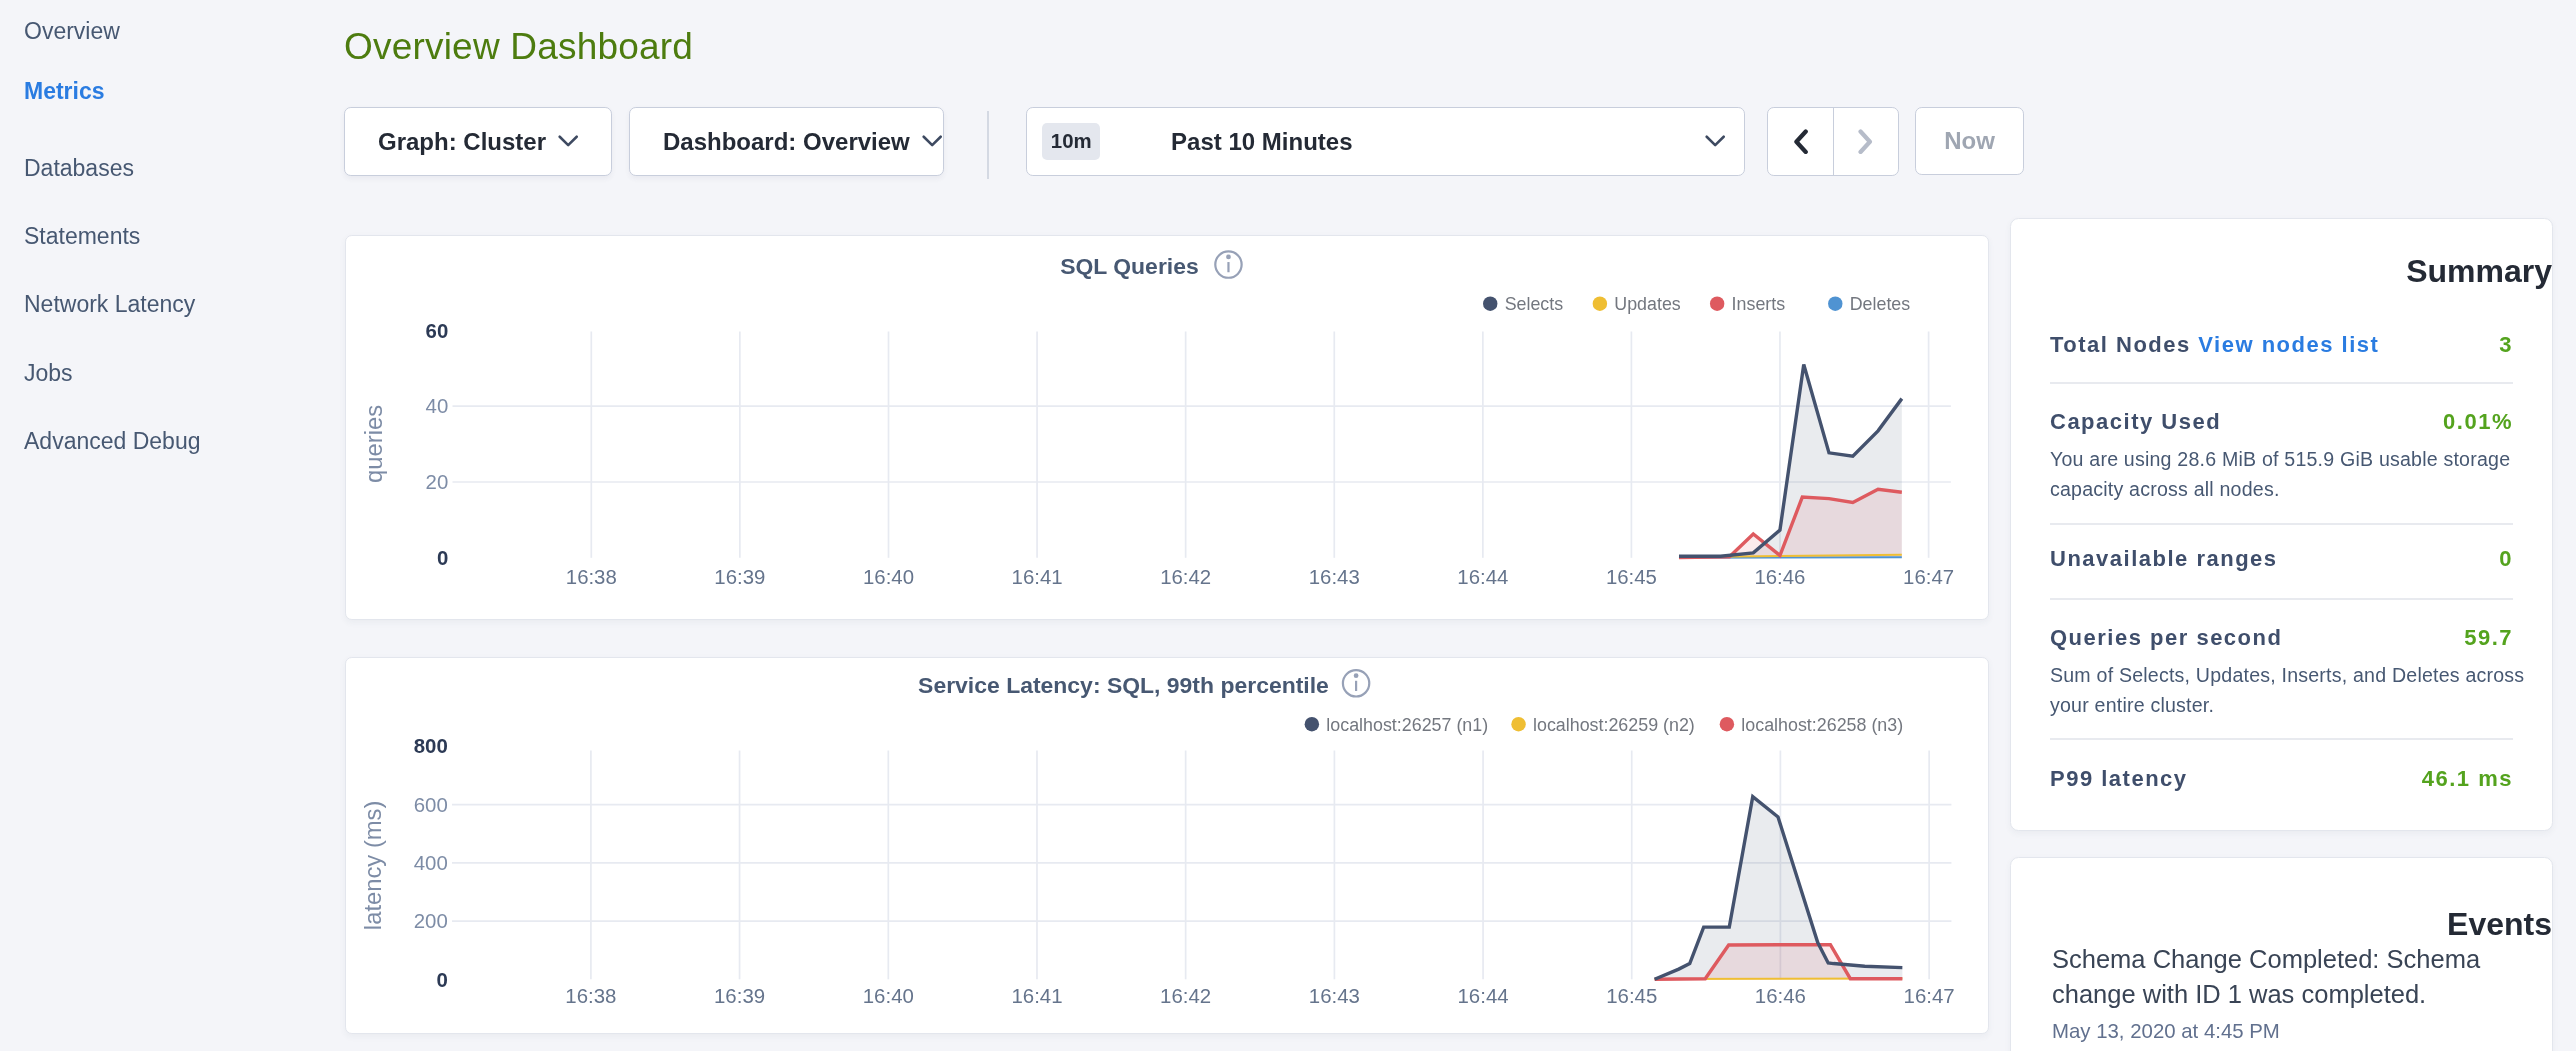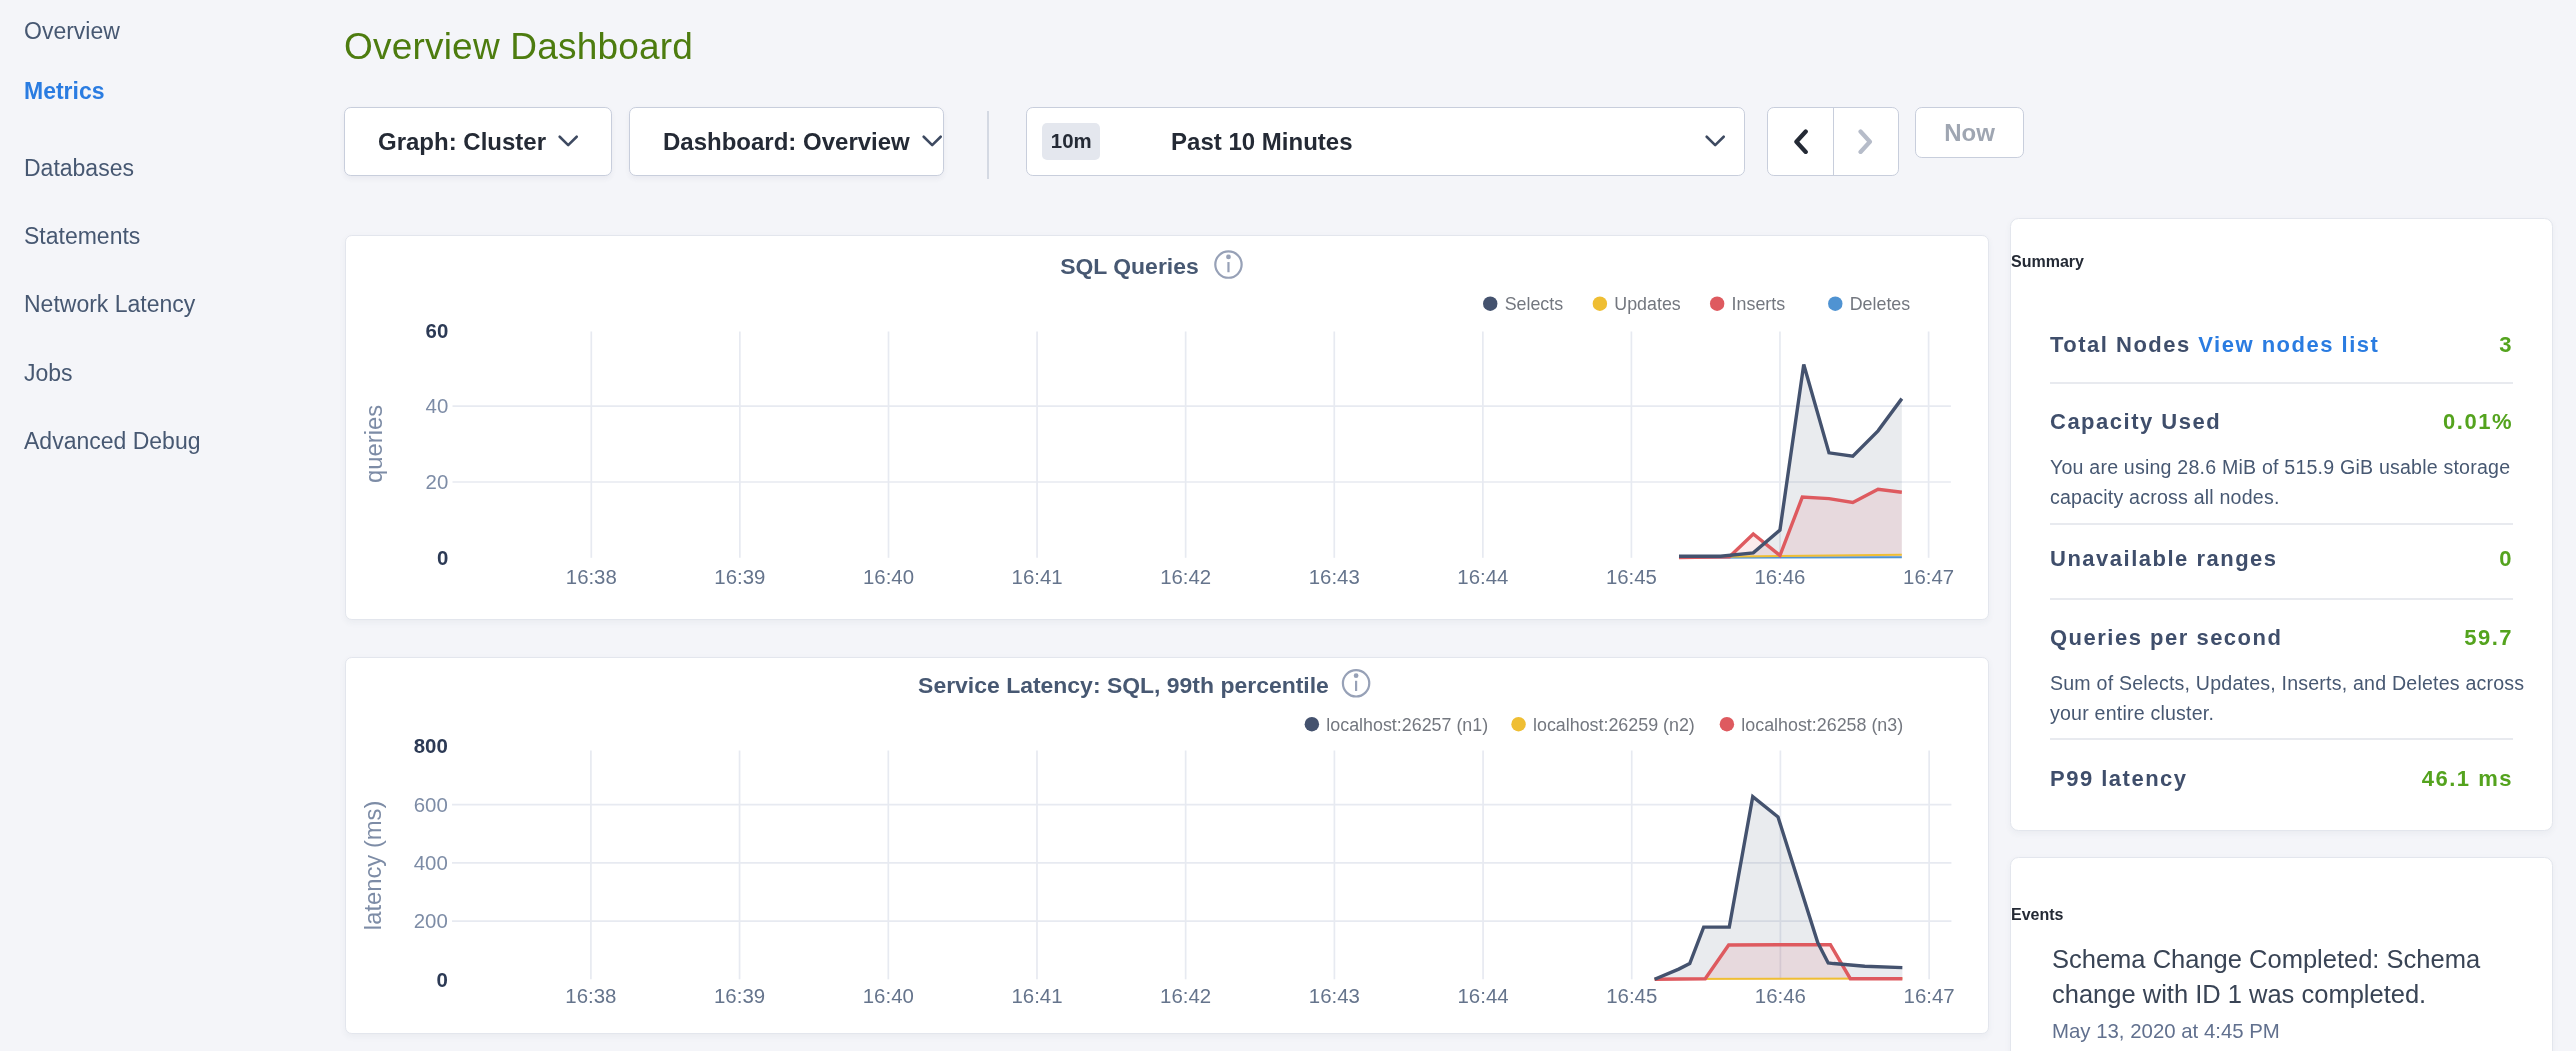--- a/index.html
+++ b/index.html
@@ -7,29 +7,29 @@
 h1 { position:absolute; left:344px; top:26px; font-size:37px; font-weight:400; color:#4d7c0f; letter-spacing:0.2px; }
 .dd { position:absolute; top:107px; height:69px; background:#fff; border:1.7px solid #c8cedc; border-radius:6.8px; box-shadow:0 2.6px 5.1px rgba(60,70,100,0.06); display:flex; align-items:center; padding-left:33px; gap:12px; font-size:24px; font-weight:bold; color:#242a35; }
 .vsep { position:absolute; left:987px; top:111px; width:1.7px; height:68px; background:#d4d9e3; }
 .timebox { position:absolute; left:1026px; top:107px; width:719px; height:69px; background:#fff; border:1.7px solid #c8cedc; border-radius:6.8px; display:flex; align-items:center;gap:47px; }
 .pill { margin-left:15.3px; background:#e4e7ee; border-radius:5.1px; padding:6.8px 8.5px; font-size:20.4px; font-weight:bold; color:#242a35; }
 .tb-label { margin-left:24px; font-size:24px; font-weight:bold; color:#242a35; }
 .tb-chev { margin-left:auto; margin-right:18.7px; display:flex; }
 .btngroup { position:absolute; left:1767px; top:107px; width:132px; height:69px; background:#fff; border:1.7px solid #c8cedc; border-radius:6.8px; display:flex; }
 .btngroup .half { flex:1; display:flex; align-items:center; justify-content:center; }
 .btngroup .half:first-child { border-right:1.7px solid #c8cedc; }
-.nowbtn { position:absolute; left:1915px; top:107px; width:109px; height:51px; background:#fff; border:1.7px solid #c8cedc; border-radius:6.8px; display:flex; align-items:center; justify-content:center; font-size:24px; font-weight:bold; color:#9fa6b2; }
+.nowbtn { position:absolute; left:1915px; top:107px; width:109px; height:68px; background:#fff; border:1.7px solid #c8cedc; border-radius:6.8px; display:flex; align-items:center; justify-content:center; font-size:24px; font-weight:bold; color:#9fa6b2; }
 .panel { position:absolute; left:345px; width:1644px; background:#fff; border:1.7px solid #e3e6ed; border-radius:6.8px; box-shadow:0 2.6px 6px rgba(60,70,100,0.05); }
 .card { position:absolute; left:2010px; width:543px; background:#fff; border:1.7px solid #e3e6ed; border-radius:8.5px; box-shadow:0 2.6px 6px rgba(60,70,100,0.05); }
-.card h3 { text-align:left; font-size:16px; color:#242a35; }
+.card h3 { text-align:right; font-size:32px; color:#242a35; }
 .srow { position:absolute; left:39px; right:39px; }
 .slabel { font-size:22px; font-weight:bold; color:#3f4e6b; letter-spacing:1.5px; white-space:nowrap; }
 .slink { font-size:22px; font-weight:bold; color:#2a7ce1; letter-spacing:1.5px; }
 .sval { position:absolute; right:0; top:0; font-size:22px; font-weight:bold; color:#54a31e; letter-spacing:1.5px; }
-.sdesc { font-size:19.6px; color:#475872; line-height:30px; margin-top:17px; letter-spacing:0.2px; margin-right:-21px; }
+.sdesc { font-size:19.6px; color:#475872; line-height:30px; margin-top:9px; letter-spacing:0.2px; margin-right:-21px; }
 .sdiv { position:absolute; left:39px; right:39px; height:1.7px; background:#e8eaef; }
 </style></head>
 <body>
 <div class="nav">
   <a style="top:20.4px">Overview</a>
   <a class="active" style="top:80px">Metrics</a>
   <a style="top:157px">Databases</a>
   <a style="top:225px">Statements</a>
   <a style="top:293px">Network Latency</a>
   <a style="top:362px">Jobs</a>

